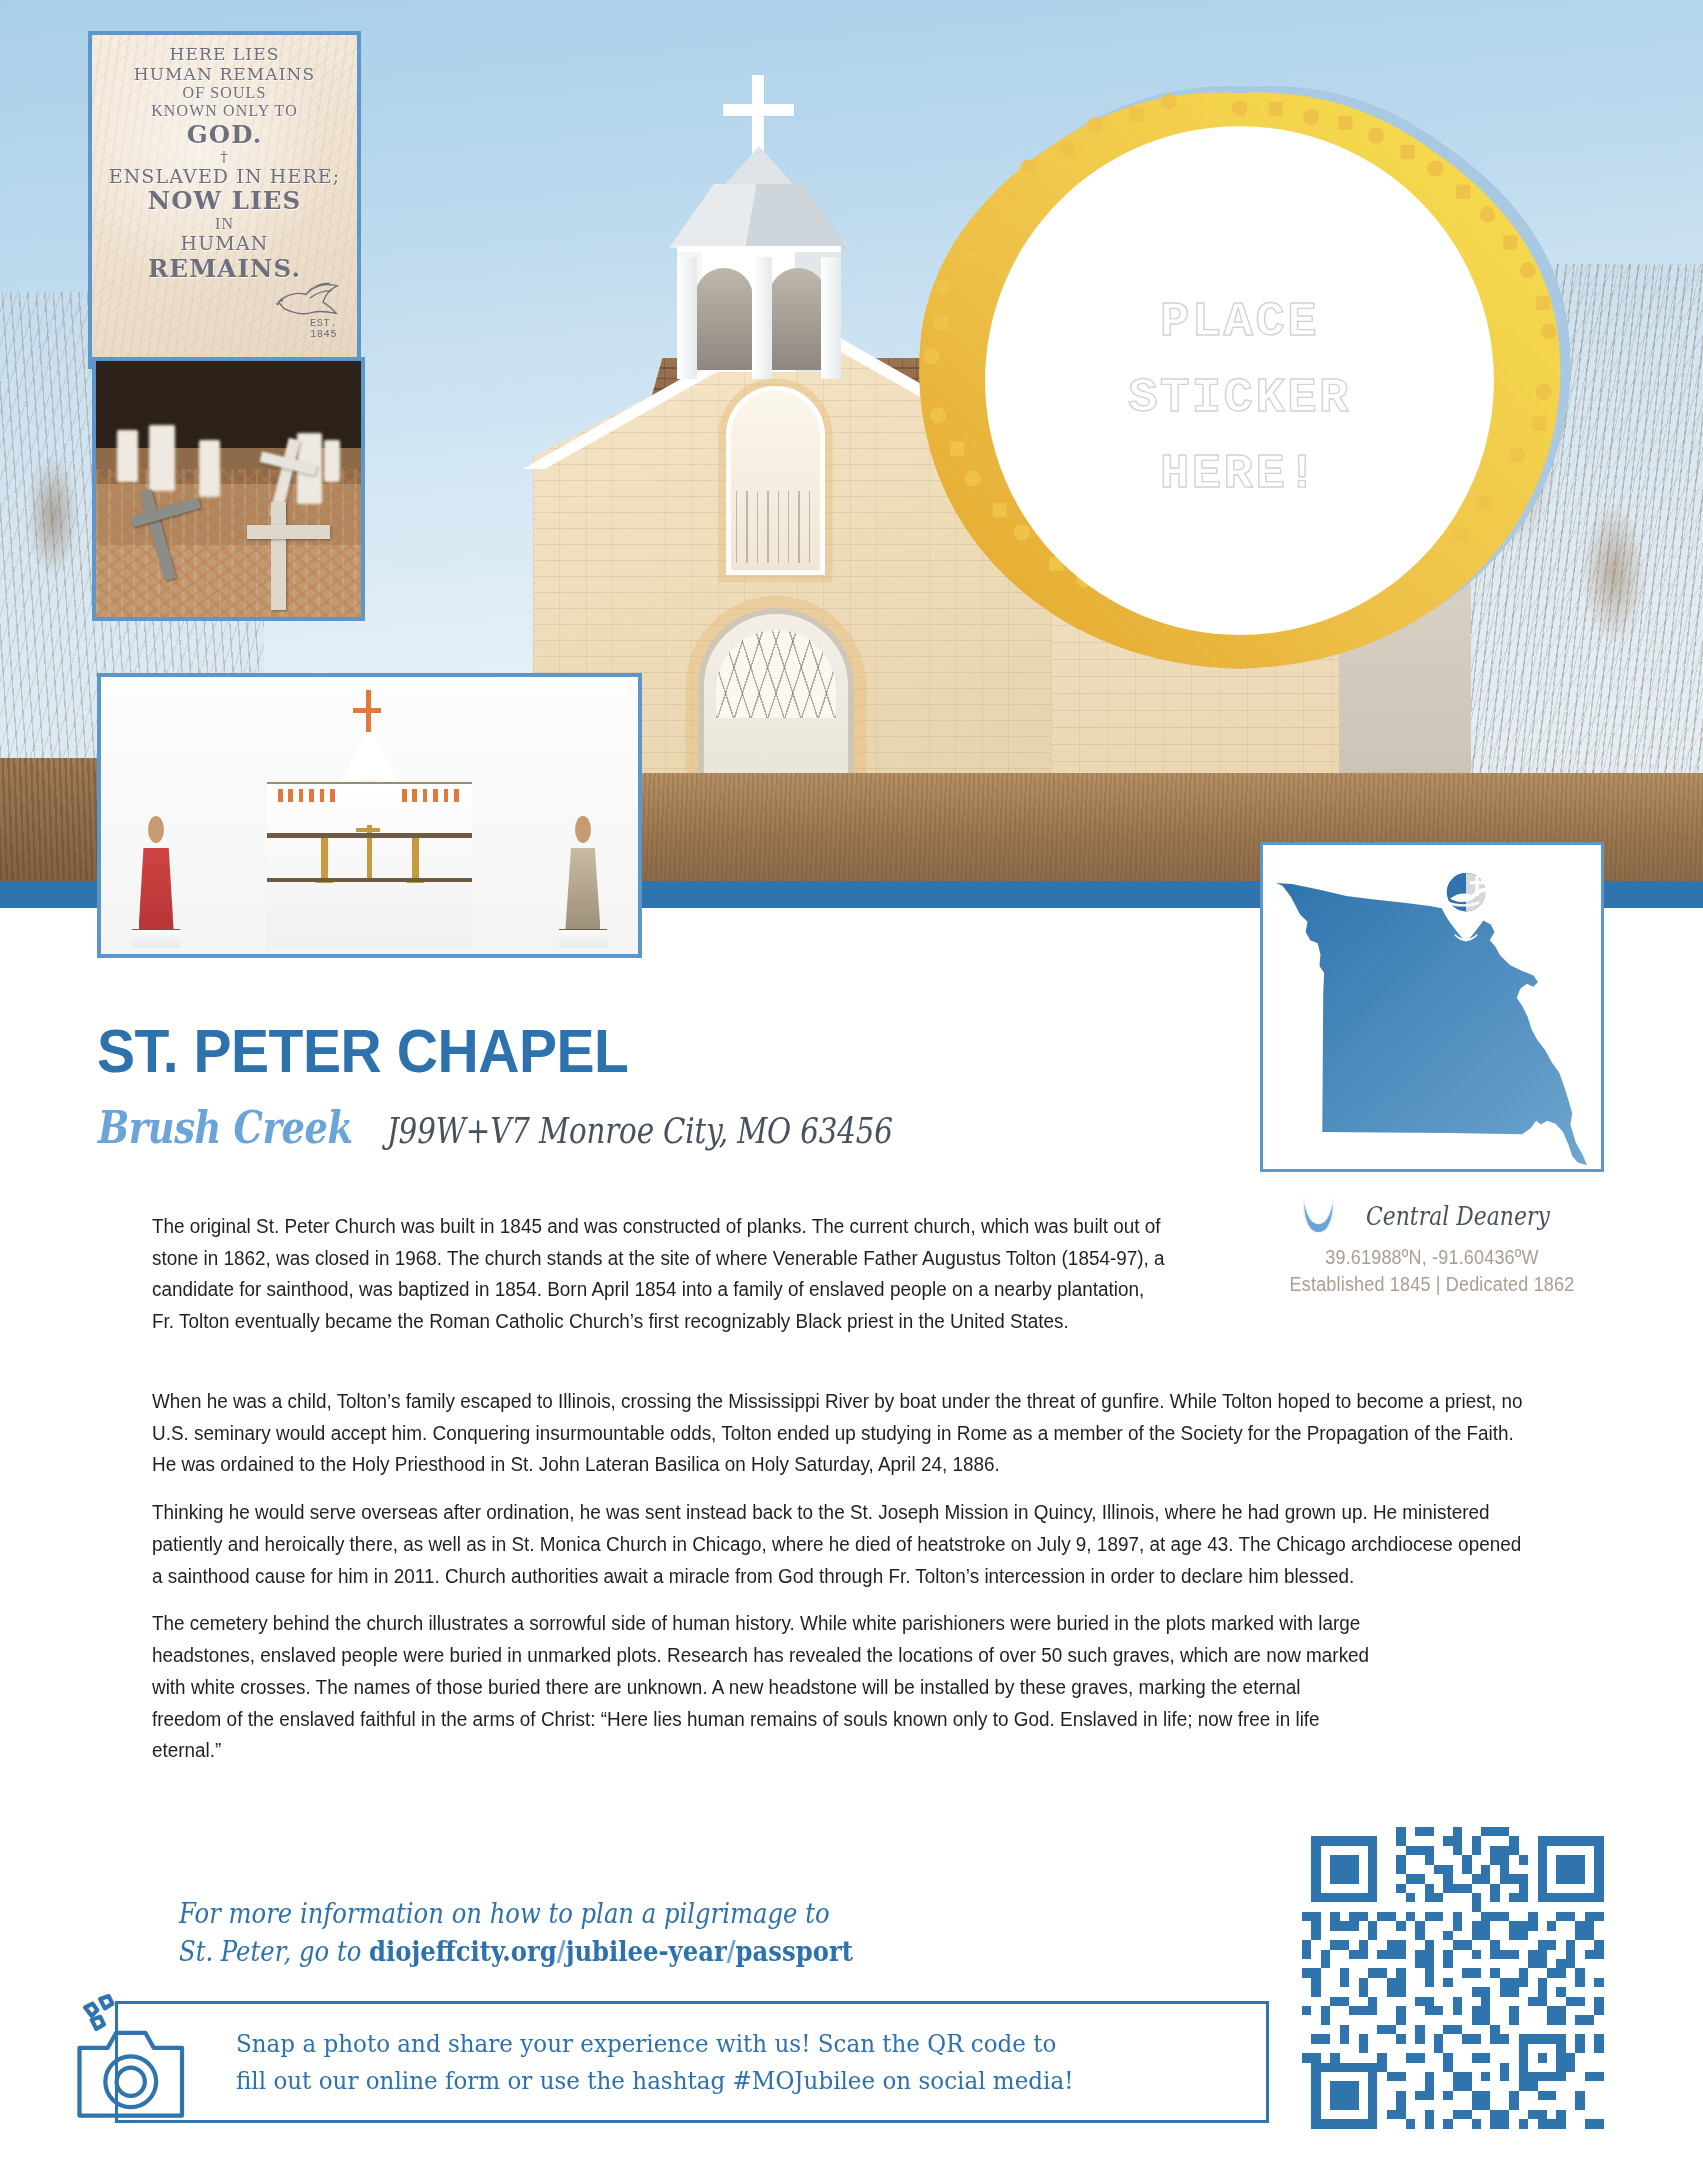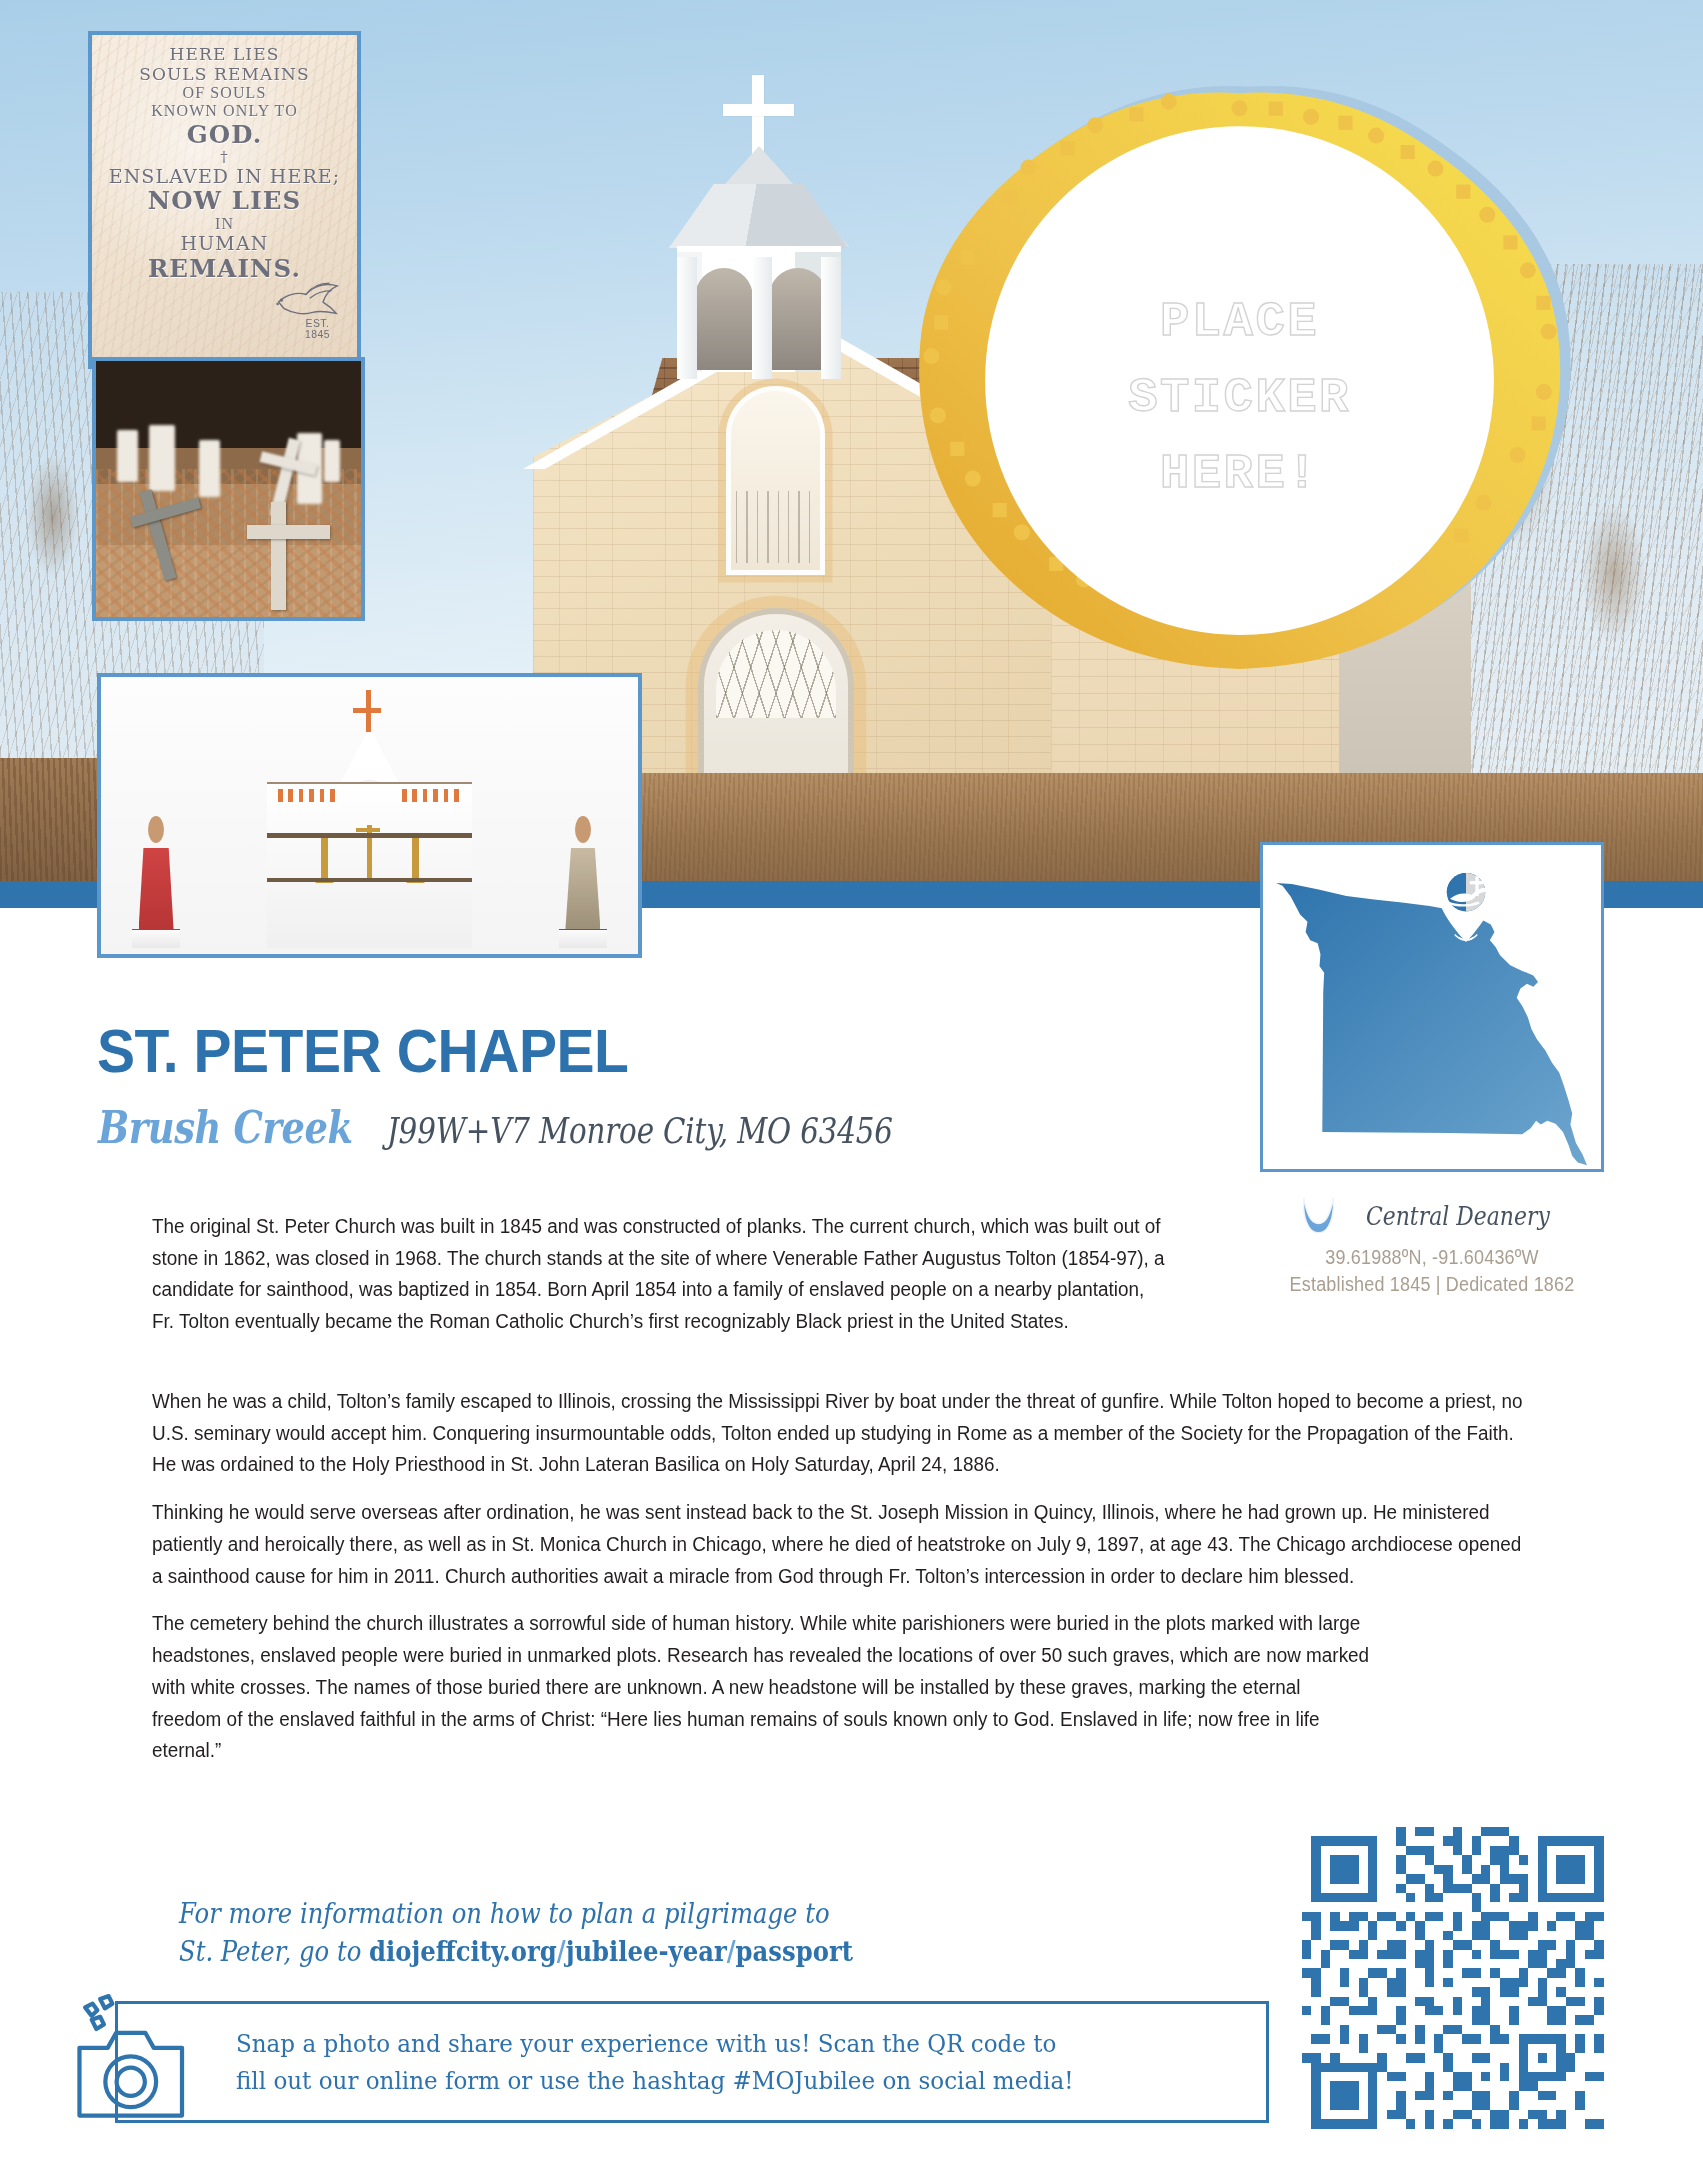--- a/index.html
+++ b/index.html
@@ -162,22 +162,22 @@
       repeating-linear-gradient(-40deg, rgba(196,170,140,.14) 0 1.4px, rgba(255,255,255,0) 1.4px 11px),
       linear-gradient(160deg,#f6ece0,#efe1cf 55%,#e6d6c2);
   }
   .hs-text{ position:absolute; inset:0; display:flex; flex-direction:column;
     align-items:center; justify-content:flex-start; padding-top:10.4px;
     font-family:"DejaVu Serif", serif; color:#6d6f7c; letter-spacing:1.1px; }
   .hs-text span{ display:block; line-height:1.14; white-space:nowrap; text-shadow:0.5px 0.5px 0 rgba(255,255,255,.8); }
   .hs-s1{ font-size:17px; } .hs-s2{ font-size:16px;font-family:Liberation Serif, serif; } .hs-big{ font-size:24.5px; font-weight:bold; }
   .hs-md{ font-size:19px; } .hs-cross{ font-size:15px; }
   .hs-dove{ position:absolute; right:16px; bottom:41px; width:71px; height:57px; }
-  .hs-est{ position:absolute; right:27px; bottom:24.5px; font-size:10.4px; color:#6d6f7c;
-    font-family:Liberation Sans, sans-serif; text-align:center; line-height:1.1; letter-spacing:0.5px;}
+  .hs-est{ position:absolute; right:20px; bottom:24.5px; font-size:10.4px; color:#6d6f7c;
+    font-family:Liberation Mono, monospace; text-align:left; line-height:1.1; letter-spacing:0.5px;}
 
   
   .cemetery{ position:absolute; inset:0;
     background:
       linear-gradient(180deg, #2b2118 0 34%, #8d6a49 34% 48%, #b08963 48% 72%, #c29a72 72% 100%);
   }
   .cem-leaves{ position:absolute; left:0; top:42%; width:100%; height:58%;
     background:
       repeating-linear-gradient(44deg, rgba(200,120,64,.34) 0 3.8px, rgba(255,255,255,0) 3.8px 11.3px),
       repeating-linear-gradient(-36deg, rgba(168,128,88,.32) 0 2.8px, rgba(255,255,255,0) 2.8px 10.4px),
@@ -422,21 +422,21 @@
     <div>PLACE</div>
     <div>STICKER</div>
     <div>HERE!</div>
   </div>
 </div>
 
 <div class="photo-card pc1">
   <div class="headstone"></div>
   <div class="hs-text">
     <span class="hs-s1">HERE LIES</span>
-    <span class="hs-s1">SOULS REMAINS</span>
+    <span class="hs-s1">HUMAN REMAINS</span>
     <span class="hs-s2">OF SOULS</span>
     <span class="hs-s2">KNOWN ONLY TO</span>
     <span class="hs-big">GOD.</span>
     <span class="hs-cross">†</span>
     <span class="hs-md">ENSLAVED IN HERE;</span>
     <span class="hs-big">NOW LIES</span>
     <span class="hs-s2">IN</span>
     <span class="hs-md">HUMAN</span>
     <span class="hs-big">REMAINS.</span>
   </div>

